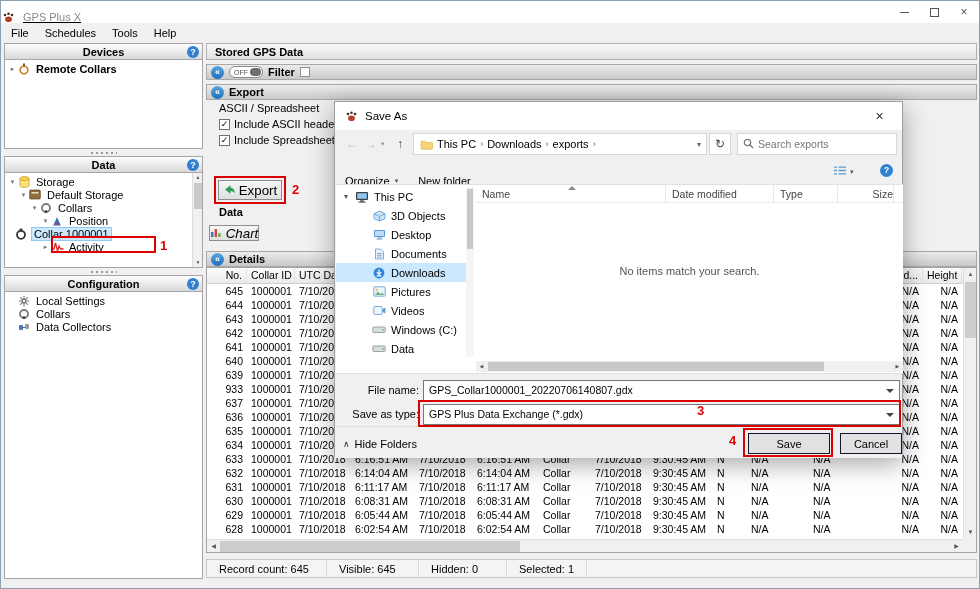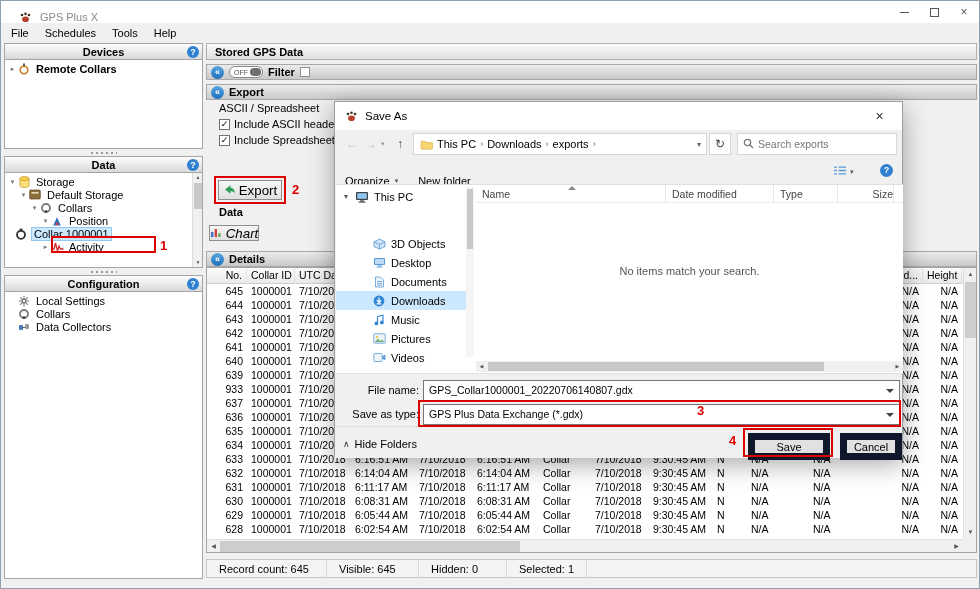--- a/index.html
+++ b/index.html
@@ -1,19 +1,19 @@
 <!DOCTYPE html>
 <html><head>
 <meta charset="utf-8">
 <style>
 *{margin:0;padding:0;box-sizing:border-box;}
 html,body{width:980px;height:589px;}
 body{position:relative;font-family:"Liberation Sans",sans-serif;font-size:11px;color:#000;background:#f0f0f0;overflow:hidden;border:1px solid #8ea0ae;}
 
-.titlebar{position:absolute;left:0;top:0;width:100%;height:32px;background:#fff;display:flex;align-items:center;padding-left:17px;}
+.titlebar{position:absolute;left:0;top:0;width:100%;height:32px;background:#fff;display:flex;align-items:center;padding-left:0;text-decoration:underline;}
 .title-text{color:#8a8a8a;margin-left:5px;}
 .win-controls{position:absolute;right:0;top:0;height:22px;display:flex;}
 .win-btn{width:30px;height:22px;display:flex;align-items:center;justify-content:center;color:#555;font-size:12px;}
 .min-glyph{width:9px;height:1px;background:#555;}
 .max-glyph{width:9px;height:9px;border:1px solid #555;}
 .menubar{position:absolute;left:0;top:22px;width:100%;height:19px;display:flex;align-items:center;background:#f0f0f0;padding-left:2px;}
 .menu-item{padding:2px 8px;}
 
 .panel-header{position:absolute;left:3px;width:199px;height:17px;background:linear-gradient(#fdfdfd,#d9d9d9);border:1px solid #a5a5a5;display:flex;align-items:center;justify-content:center;font-weight:bold;}
 .help-badge{position:absolute;right:3px;top:2px;width:12px;height:12px;border-radius:50%;background:#2f80d0;color:#fff;font-size:9px;font-weight:bold;display:inline-flex;align-items:center;justify-content:center;}
@@ -105,21 +105,21 @@
 .dlist-hthumb{position:absolute;left:12px;top:1px;width:336px;height:9px;background:#c8c8c8;}
 .dha{position:absolute;top:0;width:11px;height:11px;font-size:5px;color:#555;text-align:center;line-height:11px;}
 .dlg-label{position:absolute;width:84px;text-align:right;line-height:21px;}
 .combo{position:absolute;left:88px;width:477px;height:21px;background:#fff;border:1px solid #767676;}
 .combo-text{display:block;padding:0 20px 0 5px;line-height:19px;font-size:10.5px;white-space:nowrap;overflow:hidden;}
 .combo-dd{position:absolute;right:1px;top:1px;bottom:1px;width:17px;display:flex;align-items:center;justify-content:center;}
 .dd-tri{width:0;height:0;border-left:4px solid transparent;border-right:4px solid transparent;border-top:4px solid #444;}
 .dlg-bottom{position:absolute;left:0;top:324px;width:100%;height:32px;background:#f0f0f0;border-top:1px solid #dfdfdf;}
 .hide-folders{position:absolute;left:8px;top:331px;height:21px;display:flex;align-items:center;gap:5px;}
 .hf-caret{font-size:9px;color:#333;}
-.dlg-btn{position:absolute;top:331px;height:27px;background:#e1e1e1;border:7px solid #0f172a;display:flex;align-items:center;justify-content:center;font-size:11px;}
+.dlg-btn{position:absolute;top:331px;height:21px;background:#e1e1e1;border:1px solid #0f172a;display:flex;align-items:center;justify-content:center;font-size:11px;}
 .save-btn{left:413px;width:82px;}
 .cancel-btn{left:505px;width:62px;}
 
 .ann-box{position:absolute;border:2px solid #dd0000;z-index:30;}
 .ann-num{position:absolute;color:#dd0000;font-weight:bold;font-size:13px;z-index:30;}
 </style>
 </head>
 <body>
 
 <div class="titlebar">
@@ -730,21 +730,21 @@
           <span class="dicon">
             <svg width="14" height="12">
               <rect x="1" y="1" width="12" height="8" rx="1" fill="#3a3f44"></rect>
               <rect x="2.2" y="2.2" width="9.6" height="5.6" fill="#8ec6ef"></rect>
               <rect x="5" y="9.4" width="4" height="1.2" fill="#3a3f44"></rect>
               <rect x="3.5" y="10.6" width="7" height="1" fill="#3a3f44"></rect>
             </svg>
           </span>
           <span>This PC</span>
         </div>
-        <div class="dtree-row" style="padding-left: 23px; margin-top: 28px;">
+        <div class="dtree-row" style="padding-left: 23px;">
           <span class="dexp"></span>
           <span class="dicon">
             <svg width="13" height="12">
               <path d="M6.5 1 12 3.8v4.9L6.5 11 1 8.7V3.8Z" fill="#cfe3f7" stroke="#5b9bd5" stroke-width="0.8"></path>
               <path d="M1 3.8 6.5 6.4 12 3.8M6.5 6.4V11" fill="none" stroke="#5b9bd5" stroke-width="0.8"></path>
             </svg>
           </span>
           <span>3D Objects</span>
         </div>
         <div class="dtree-row" style="padding-left: 23px;">
@@ -775,31 +775,20 @@
             <svg width="12" height="12">
               <circle cx="6" cy="6" r="5.4" fill="#2f86d6"></circle>
               <path d="M6 2.6v4.2M3.8 5.2 6 7.6l2.2-2.4M3.6 8.8h4.8" stroke="#fff" stroke-width="1.2" fill="none"></path>
             </svg>
           </span>
           <span>Downloads</span>
         </div>
         <div class="dtree-row" style="padding-left: 23px;">
           <span class="dexp"></span>
           <span class="dicon">
-            <svg width="11" height="12">
-              <path d="M3.5 2.5 9 1.2v6.2M3.5 2.5v5.5" fill="none" stroke="#2f86d6" stroke-width="1.1"></path>
-              <circle cx="2.4" cy="9.4" r="1.9" fill="#2f86d6"></circle>
-              <circle cx="7.9" cy="8.4" r="1.9" fill="#2f86d6"></circle>
-            </svg>
-          </span>
-          <span>Music</span>
-        </div>
-        <div class="dtree-row" style="padding-left: 23px;">
-          <span class="dexp"></span>
-          <span class="dicon">
             <svg width="13" height="11">
               <rect x="0.8" y="0.8" width="11.4" height="9.4" rx="1" fill="#eef4fb" stroke="#5b9bd5" stroke-width="0.8"></rect>
               <circle cx="4" cy="4" r="1.2" fill="#f4c64f"></circle>
               <path d="M2 9 5 5.6 7.5 8.2 9 6.6 11.5 9Z" fill="#6eb276"></path>
             </svg>
           </span>
           <span>Pictures</span>
         </div>
         <div class="dtree-row" style="padding-left: 23px;">
           <span class="dexp"></span>

